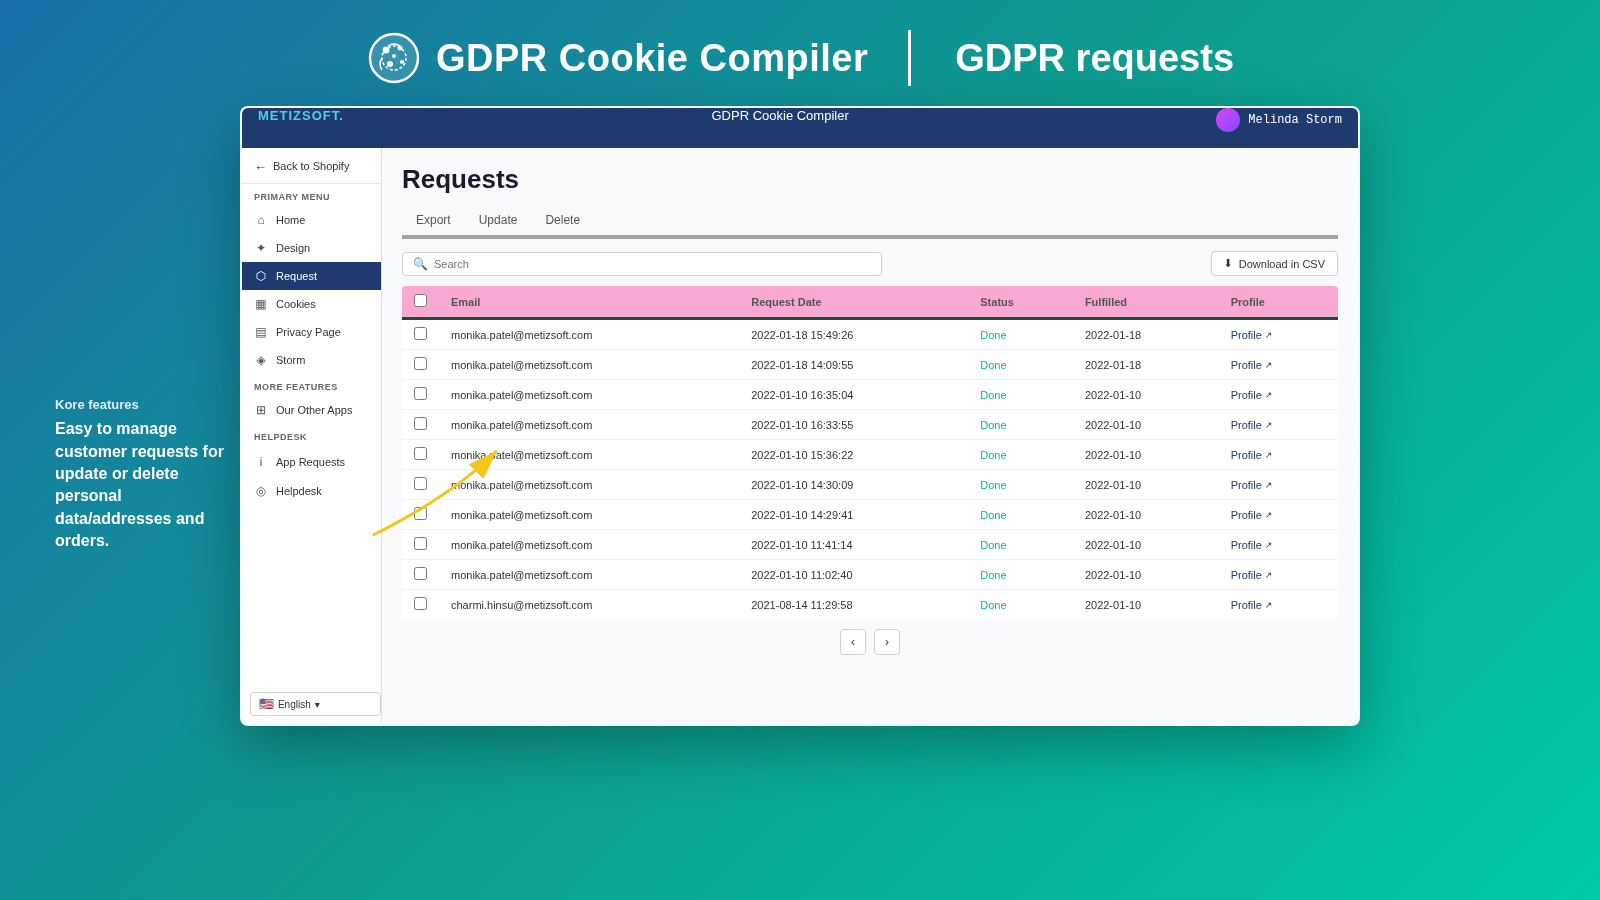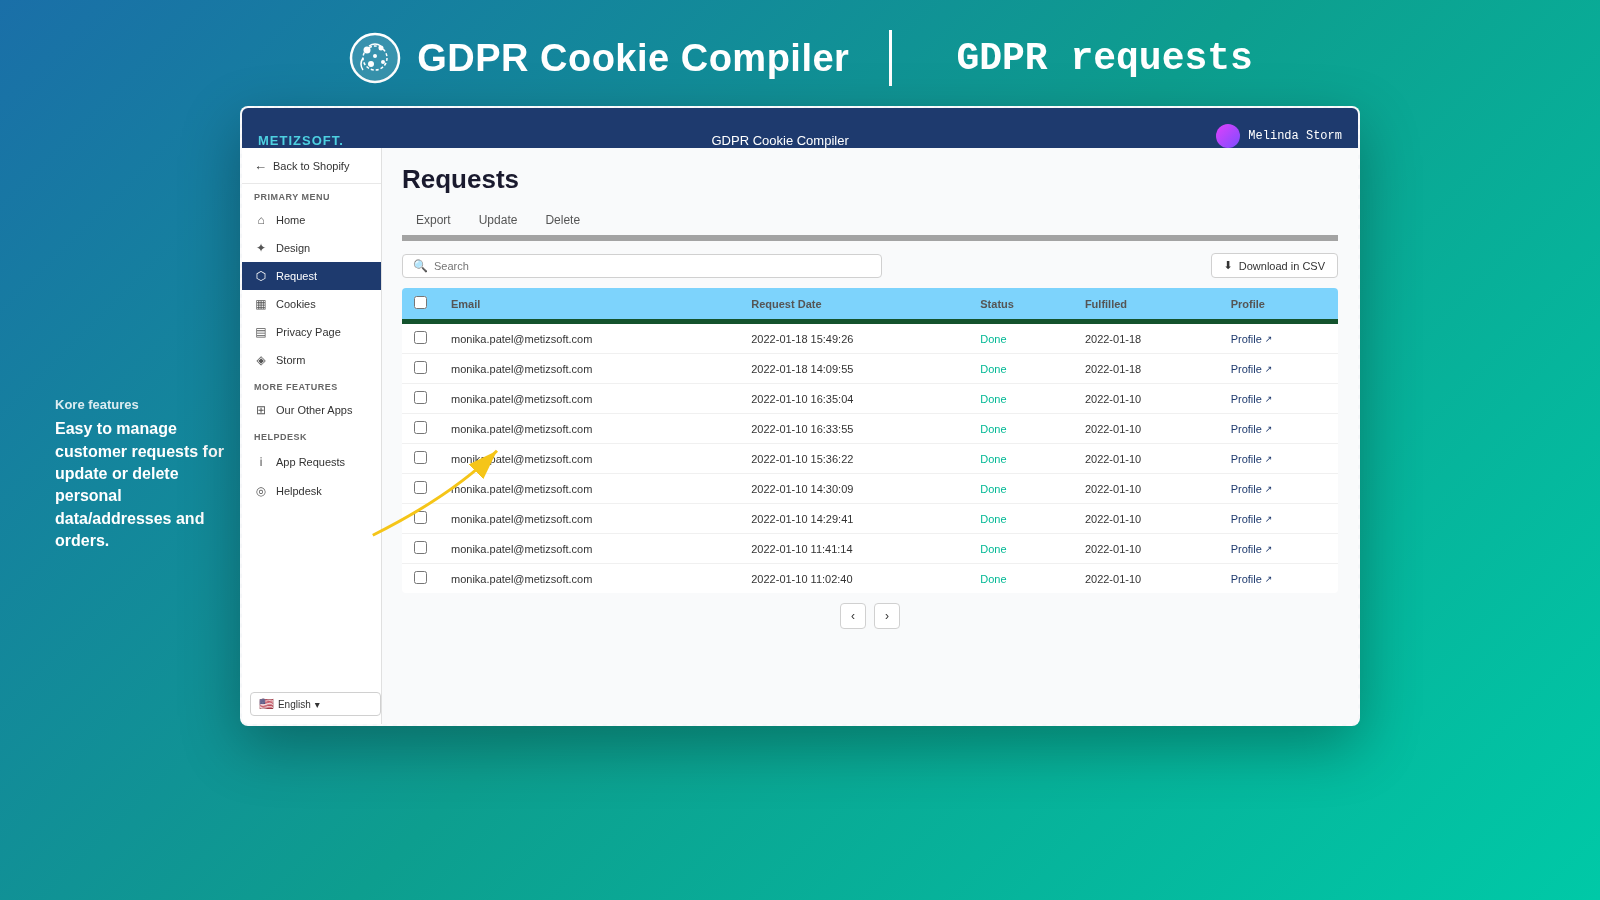--- a/index.html
+++ b/index.html
@@ -34,22 +34,21 @@
       width: 56px;
       height: 56px;
     }
     .header-title-main {
       color: white;
       font-size: 38px;
       font-weight: 800;
       letter-spacing: 0.5px;
     }
     .header-right {
-      padding-left: 64px;
-      font-family: Liberation Mono, monospace;
+      padding-left: 44px;
     }
     .header-title-sub {
       color: white;
       font-size: 38px;
       font-weight: 700;
     }
 
     
     .app-container {
       width: 1120px;
@@ -62,21 +61,21 @@
       flex-direction: column;
       box-shadow: 0 20px 60px rgba(0,0,0,0.3);
       position: relative;
     }
 
     
     .app-navbar {
       background: #1e3a6e;
       height: 40px;
       display: flex;
-      align-items: flex-end;
+      align-items: flex-start;
       justify-content: space-between;
       padding: 0 16px;
       flex-shrink: 0;
     }
     .app-logo {
       color: white;
       font-size: 13px;
       font-weight: 700;
       letter-spacing: 1px;
     }
@@ -175,21 +174,21 @@
     }
     .page-title {
       font-size: 26px;
       font-weight: 700;
       color: #1a1a2e;
       margin-bottom: 12px;
     }
     .tab-bar {
       display: flex;
       gap: 0;
-      border-bottom: 6px solid #a3a3a3;
+      border-bottom: 4px solid #a3a3a3;
       margin-bottom: 12px;
     }
     .tab-item {
       padding: 6px 14px;
       font-size: 12px;
       color: #555;
       cursor: pointer;
       border-bottom: 2px solid transparent;
     }
     .search-download-row {
@@ -239,22 +238,22 @@
       background: white;
       border-radius: 4px;
       overflow: hidden;
       font-size: 11px;
     }
     .requests-table th {
       padding: 8px 12px;
       text-align: left;
       color: #555;
       font-weight: 600;
-      border-bottom: 5px solid #14532d;
-      background: #7dd3fc;
+      border-bottom: 3px solid #14532d;
+      background: #f9a8d4;
     }
     .requests-table td {
       padding: 7px 12px;
       border-bottom: 1px solid #f0f0f0;
       color: #333;
     }
     .requests-table tr:last-child td { border-bottom: none; }
     .check-col { width: 30px; }
     .status-done { color: #00b894; font-weight: 500; }
     .profile-link {
@@ -596,20 +595,34 @@
       <td>monika.patel@metizsoft.com</td>
       <td>2022-01-10 11:02:40</td>
       <td><span class="status-done">Done</span></td>
       <td>2022-01-10</td>
       <td>
         <span class="profile-link">
           Profile <span class="ext-icon">↗</span>
         </span>
       </td>
     </tr>
+              <tr>
+      <td class="check-col">
+        <input type="checkbox" style="">
+      </td>
+      <td>charmi.hinsu@metizsoft.com</td>
+      <td>2021-08-14 11:29:58</td>
+      <td><span class="status-done">Done</span></td>
+      <td>2022-01-10</td>
+      <td>
+        <span class="profile-link">
+          Profile <span class="ext-icon">↗</span>
+        </span>
+      </td>
+    </tr>
             </tbody>
         </table>
 
         <div class="pagination">
           <button class="page-btn">‹</button>
           <button class="page-btn">›</button>
         </div>
       </div>
     </div>
   </div>

